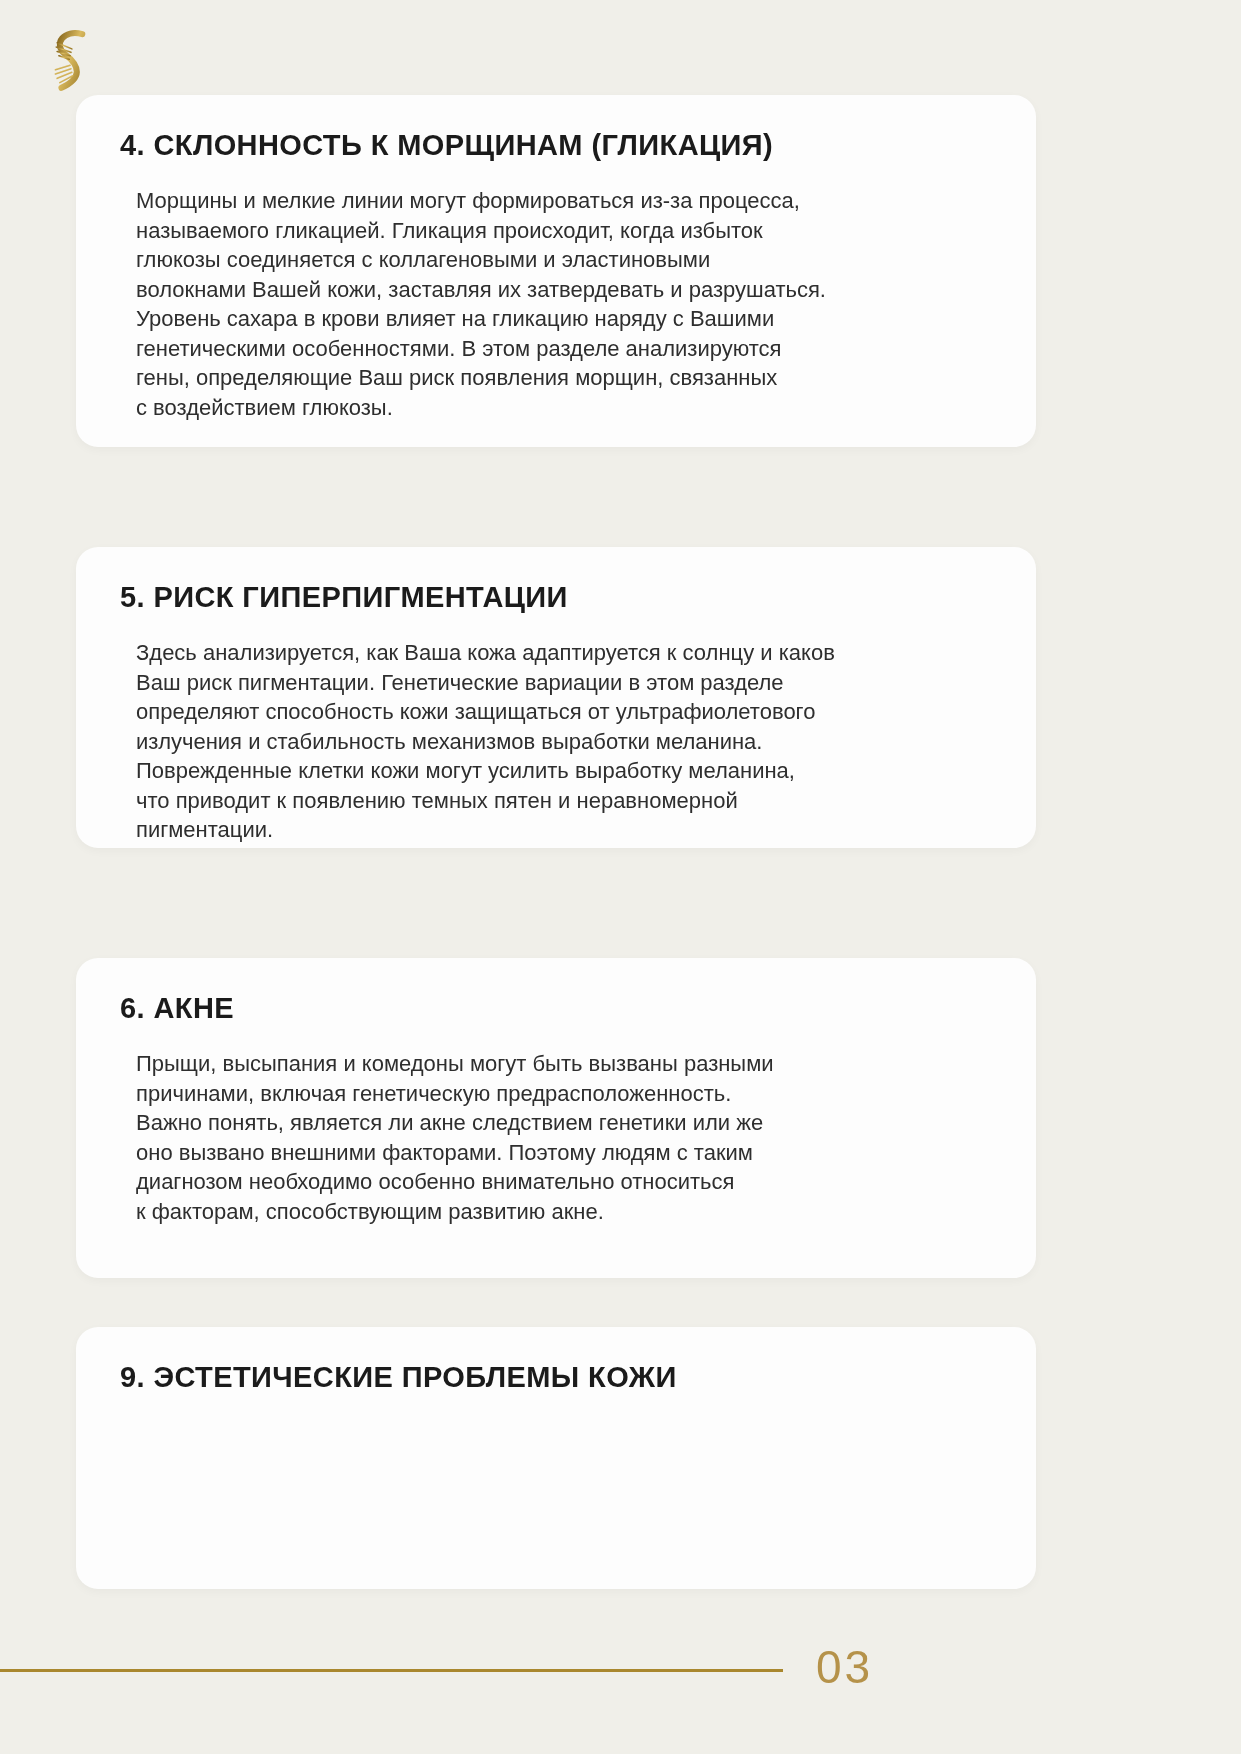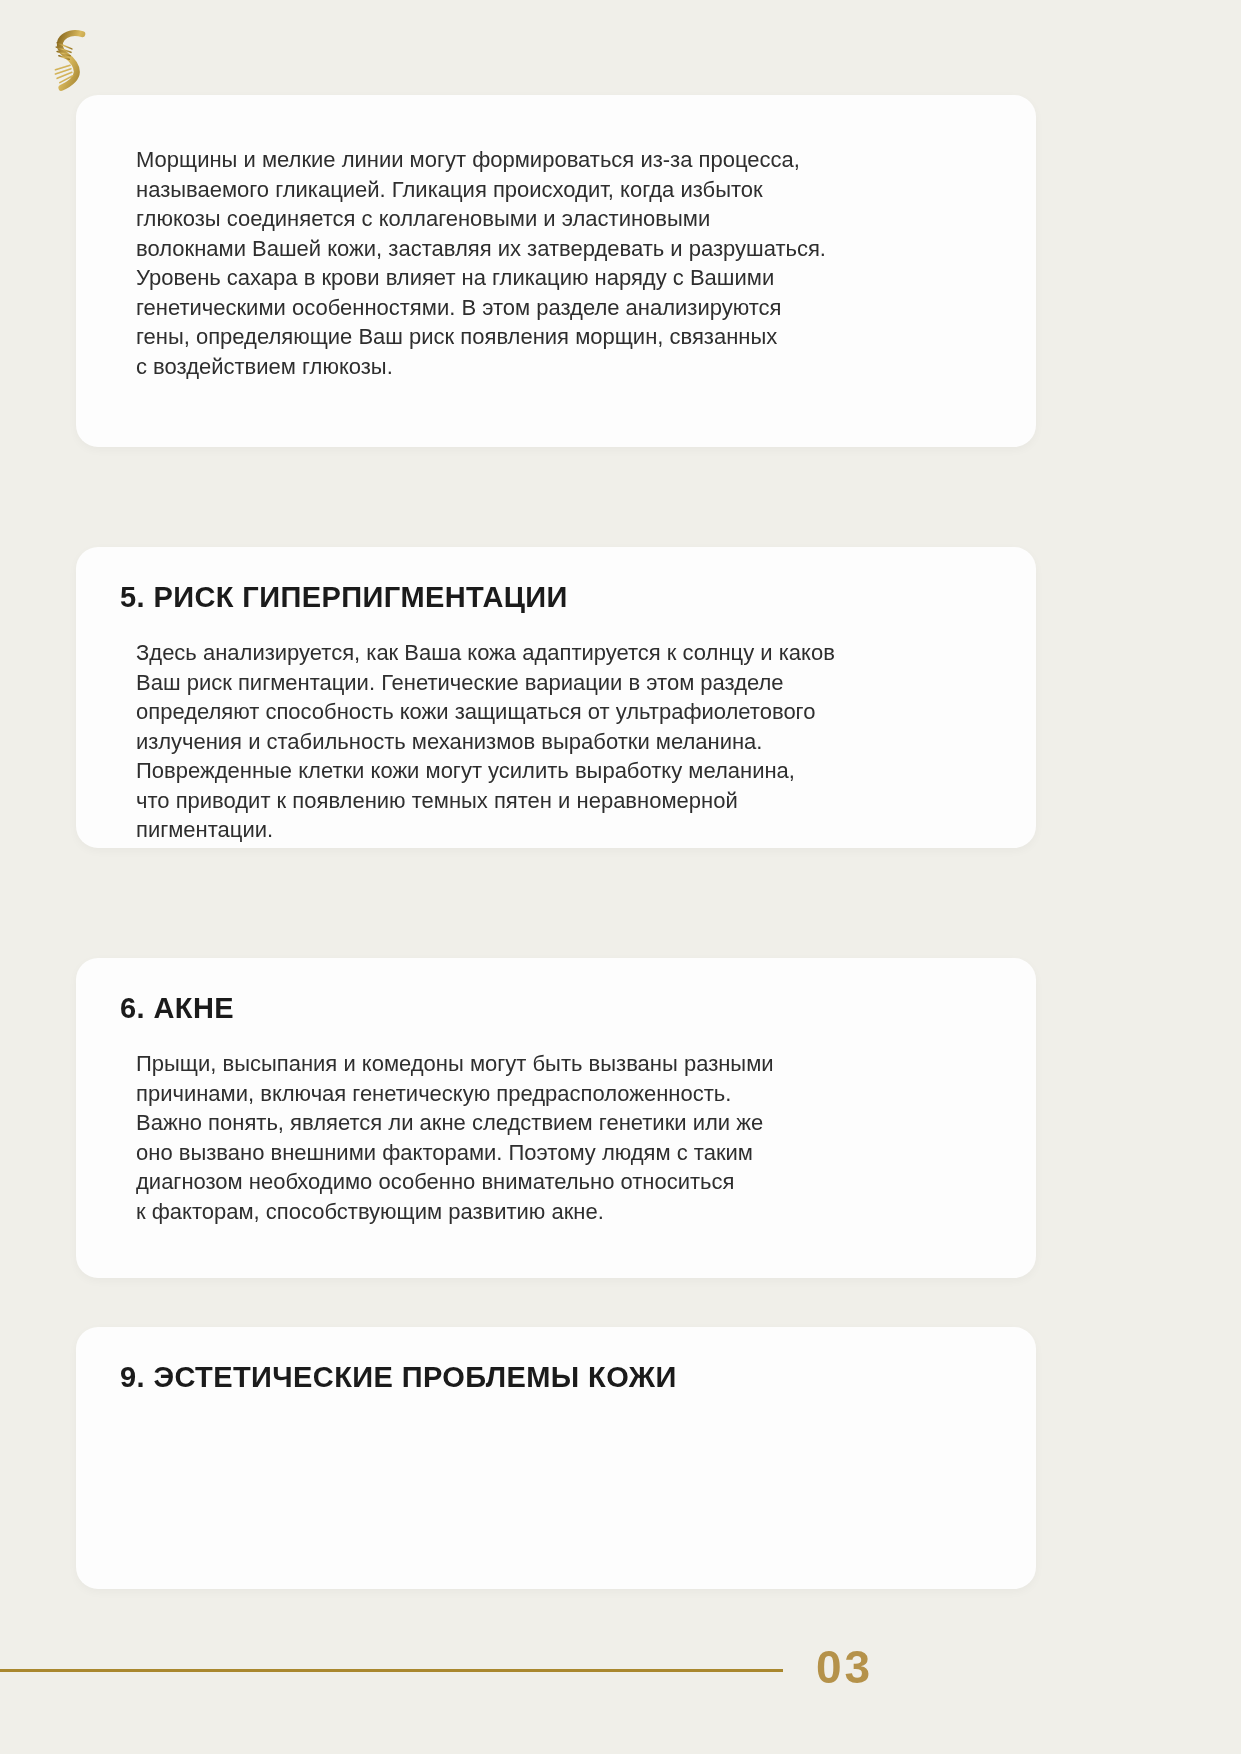--- a/index.html
+++ b/index.html
@@ -30,21 +30,21 @@
     font-size:22px;line-height:29.5px;color:#2e2e2e;
     white-space:pre-line;
   }
   .footer-line{
     position:absolute;left:0;top:1669px;
     width:783px;height:3px;background:#a9872e;
   }
   .page-number{
     position:absolute;left:816px;top:1640px;
     font-size:46px;color:#b5924a;letter-spacing:3px;
-    font-weight:700;
+    font-weight:400;
   }
 </style>
 </head>
 <body>
 
 <div class="logo">
   <svg viewBox="0 0 60 76" width="52" height="68" aria-hidden="true">
     <defs>
       <linearGradient id="gold" x1="0" y1="0" x2="1" y2="1">
         <stop offset="0" stop-color="#8a6a1f"></stop>
@@ -60,20 +60,21 @@
       <path d="M16 32 L28 36"></path>
       <path d="M12 48 L29 43"></path>
       <path d="M12 53 L30 47"></path>
       <path d="M14 58 L31 51"></path>
       <path d="M17 63 L32 55"></path>
     </g>
   </svg>
 </div>
 
 <section class="card" id="card-1">
+  <h2>4. СКЛОННОСТЬ К МОРЩИНАМ (ГЛИКАЦИЯ)</h2>
   <p>Морщины и мелкие линии могут формироваться из-за процесса,
 называемого гликацией. Гликация происходит, когда избыток
 глюкозы соединяется с коллагеновыми и эластиновыми
 волокнами Вашей кожи, заставляя их затвердевать и разрушаться.
 Уровень сахара в крови влияет на гликацию наряду с Вашими
 генетическими особенностями. В этом разделе анализируются
 гены, определяющие Ваш риск появления морщин, связанных
 с воздействием глюкозы.</p>
 </section>
 

